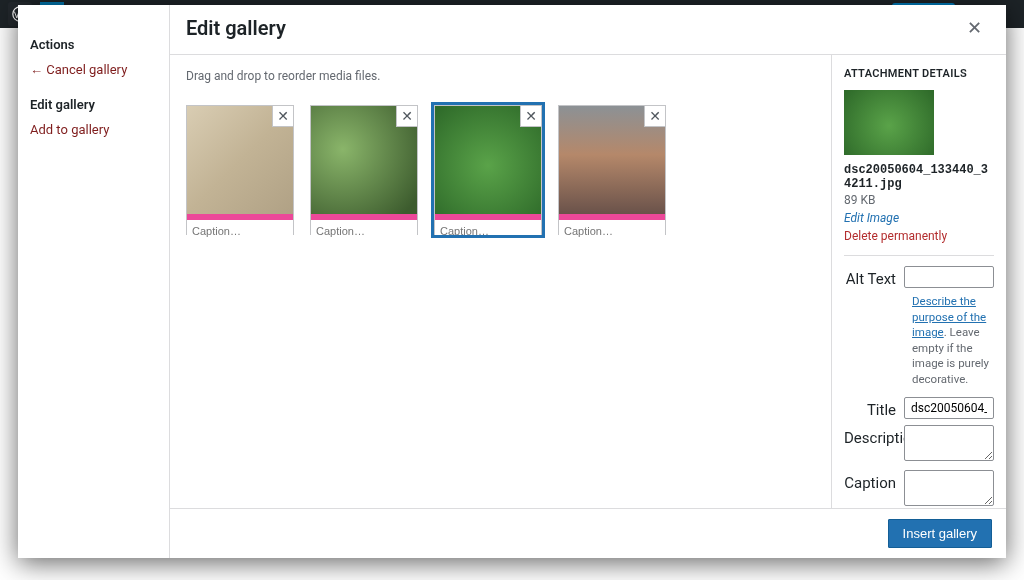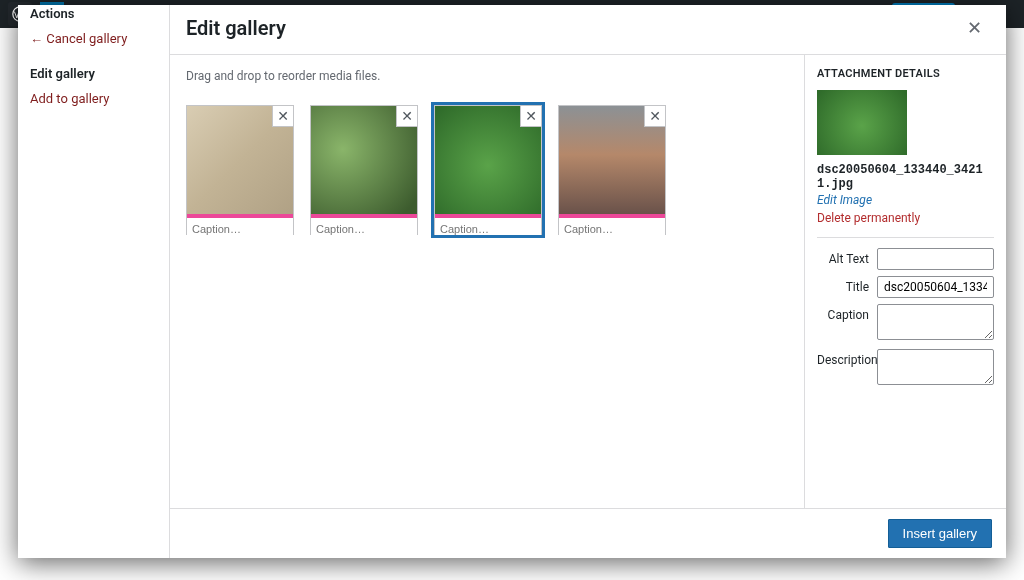--- a/index.html
+++ b/index.html
@@ -72,21 +72,21 @@
     background: #fff;
     box-shadow: 0 5px 25px rgba(0,0,0,.6);
     display: flex;
     flex-direction: row;
     z-index: 10;
   }
 
   .sidebar {
     width: 152px;
     border-right: 1px solid #dcdcde;
-    padding: 1px 12px;
+    padding: 32px 12px;
     font-size: 13px;
   }
   .sidebar .menu-title {
     font-weight: 600;
     color: #1d2327;
     margin-bottom: 10px;
   }
   .sidebar .link {
     color: #7f1d1d;
     cursor: pointer;
@@ -167,21 +167,21 @@
     width: 22px; height: 22px;
     background:#fff;
     border:1px solid #c3c4c7;
     display:flex;align-items:center;justify-content:center;
     font-size: 14px;
     color:#50575e;
     cursor:pointer;
     z-index:2;
   }
   .thumb .caption {
-    border-top:4px solid #ec4899;
+    border-top:6px solid #ec4899;
     height: 20px;
   }
   .thumb .caption input {
     width:100%;
     border:none;
     font-size:11px;
     padding:3px 5px;
     color:#8c8f94;
     outline:none;
   }
@@ -192,21 +192,21 @@
     background: radial-gradient(circle at 30% 40%, #8ab56a, #3d5c2e 90%);
   }
   .thumb .img.leaf {
     background: radial-gradient(circle at 50% 55%, #5aa349, #2f6b2a 95%);
   }
   .thumb .img.rock {
     background: linear-gradient(180deg, #8c9195 0%, #b5886a 45%, #6a524a 100%);
   }
 
   .details {
-    width: 202px;
+    width: 175px;
     border-left: 1px solid #dcdcde;
     padding: 12px 12px 12px 12px;
     font-size: 12px;
     overflow:auto;
   }
   .details h2 {
     font-size: 11px;
     font-weight: 600;
     text-transform: uppercase;
     color: #1d2327;
@@ -239,21 +239,21 @@
   .field-row {
     display:flex;
     margin-bottom: 6px;
     align-items:flex-start;
   }
   .field-row label {
     width: 60px;
     text-align:right;
     padding-right:8px;
     color:#1d2327;
-    font-size:12px;
+    font-size:15px;
     padding-top:4px;
     flex-shrink:0;
   }
   .field-row .ctrl {
     flex:1;
   }
   .field-row input[type=text], .field-row textarea {
     width:100%;
     border:1px solid #8c8f94;
     border-radius:2px;
@@ -354,41 +354,45 @@
               </div>
               <div class="caption"><input type="text" placeholder="Caption…" style=""></div>
             </div>
           </div>
       </div>
 
       <div class="details">
         <h2>Attachment Details</h2>
         <div class="preview"></div>
         <div class="filename">dsc20050604_133440_34211.jpg</div>
+        <div class="meta">89 KB</div>
         <div class="meta"><span class="edit-link">Edit Image</span></div>
         <div class="meta"><span class="delete-link">Delete permanently</span></div>
         <hr>
 
         <div class="field-row">
           <label>Alt Text</label>
           <div class="ctrl"><input type="text" value="" style=""></div>
         </div>
+        <div class="help">
+          <a>Describe the purpose of the image</a><span>. Leave empty if the image is purely decorative.</span>
+        </div>
 
         <div class="field-row">
           <label>Title</label>
           <div class="ctrl"><input type="text" value="dsc20050604_133440_3" style=""></div>
         </div>
 
         <div class="field-row">
-          <label>Caption</label>
+          <label>Description</label>
           <div class="ctrl"><textarea style=""></textarea></div>
         </div>
 
         <div class="field-row">
-          <label>Description</label>
+          <label>Caption</label>
           <div class="ctrl"><textarea style=""></textarea></div>
         </div>
 
       </div>
     </div>
 
     <div class="footer">
       <button class="primary-btn">Insert gallery</button>
     </div>
   </div>

